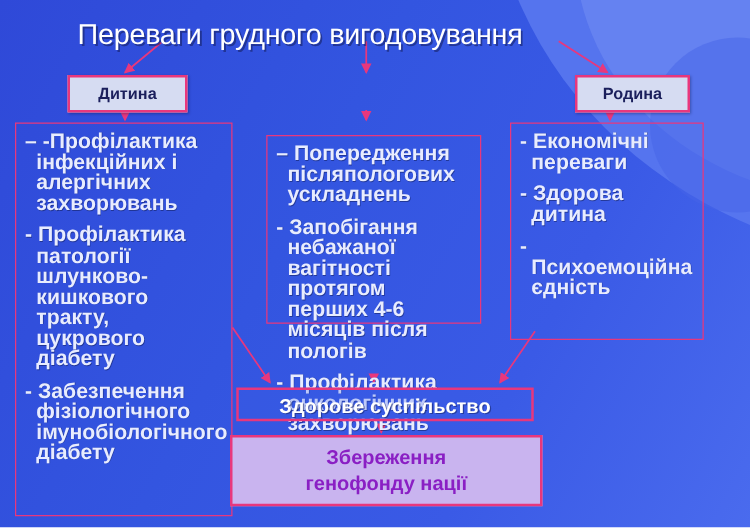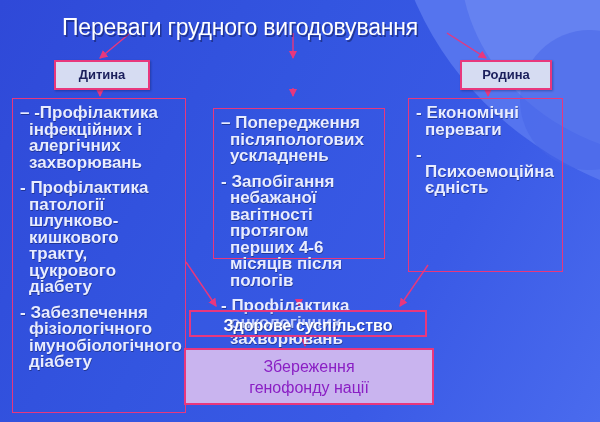--- a/index.html
+++ b/index.html
@@ -136,21 +136,21 @@
   #box-genefund {
     position: absolute;
     left: 184px;
     top: 348px;
     width: 250px;
     height: 57px;
     border: 2px solid #e8377d;
     background: #c9b4ef;
     color: #8a1fc4;
     font-size: 16px;
-    font-weight: normal;
+    font-weight: bold;
     text-align: center;
     z-index: 6;
     display: flex;
     align-items: center;
     justify-content: center;
     box-sizing: border-box;
     line-height: 21px;
     white-space: pre-line;
   }
 
@@ -210,20 +210,21 @@
     <ul>
       <li>– Попередження післяпологових ускладнень</li>
       <li>- Запобігання небажаної вагітності протягом перших 4-6 місяців після пологів</li>
       <li>- Профілактика онкологічних захворювань</li>
     </ul>
   </div>
 
   <div class="panel" id="panel-family">
     <ul>
       <li>- Економічні переваги</li>
+      <li>- Здорова дитина</li>
       <li>- Психоемоційна єдність</li>
     </ul>
   </div>
 
   <div id="box-society">Здорове суспільство</div>
   <div id="box-genefund">Збереження
 генофонду нації</div>
 
 </div>
 

